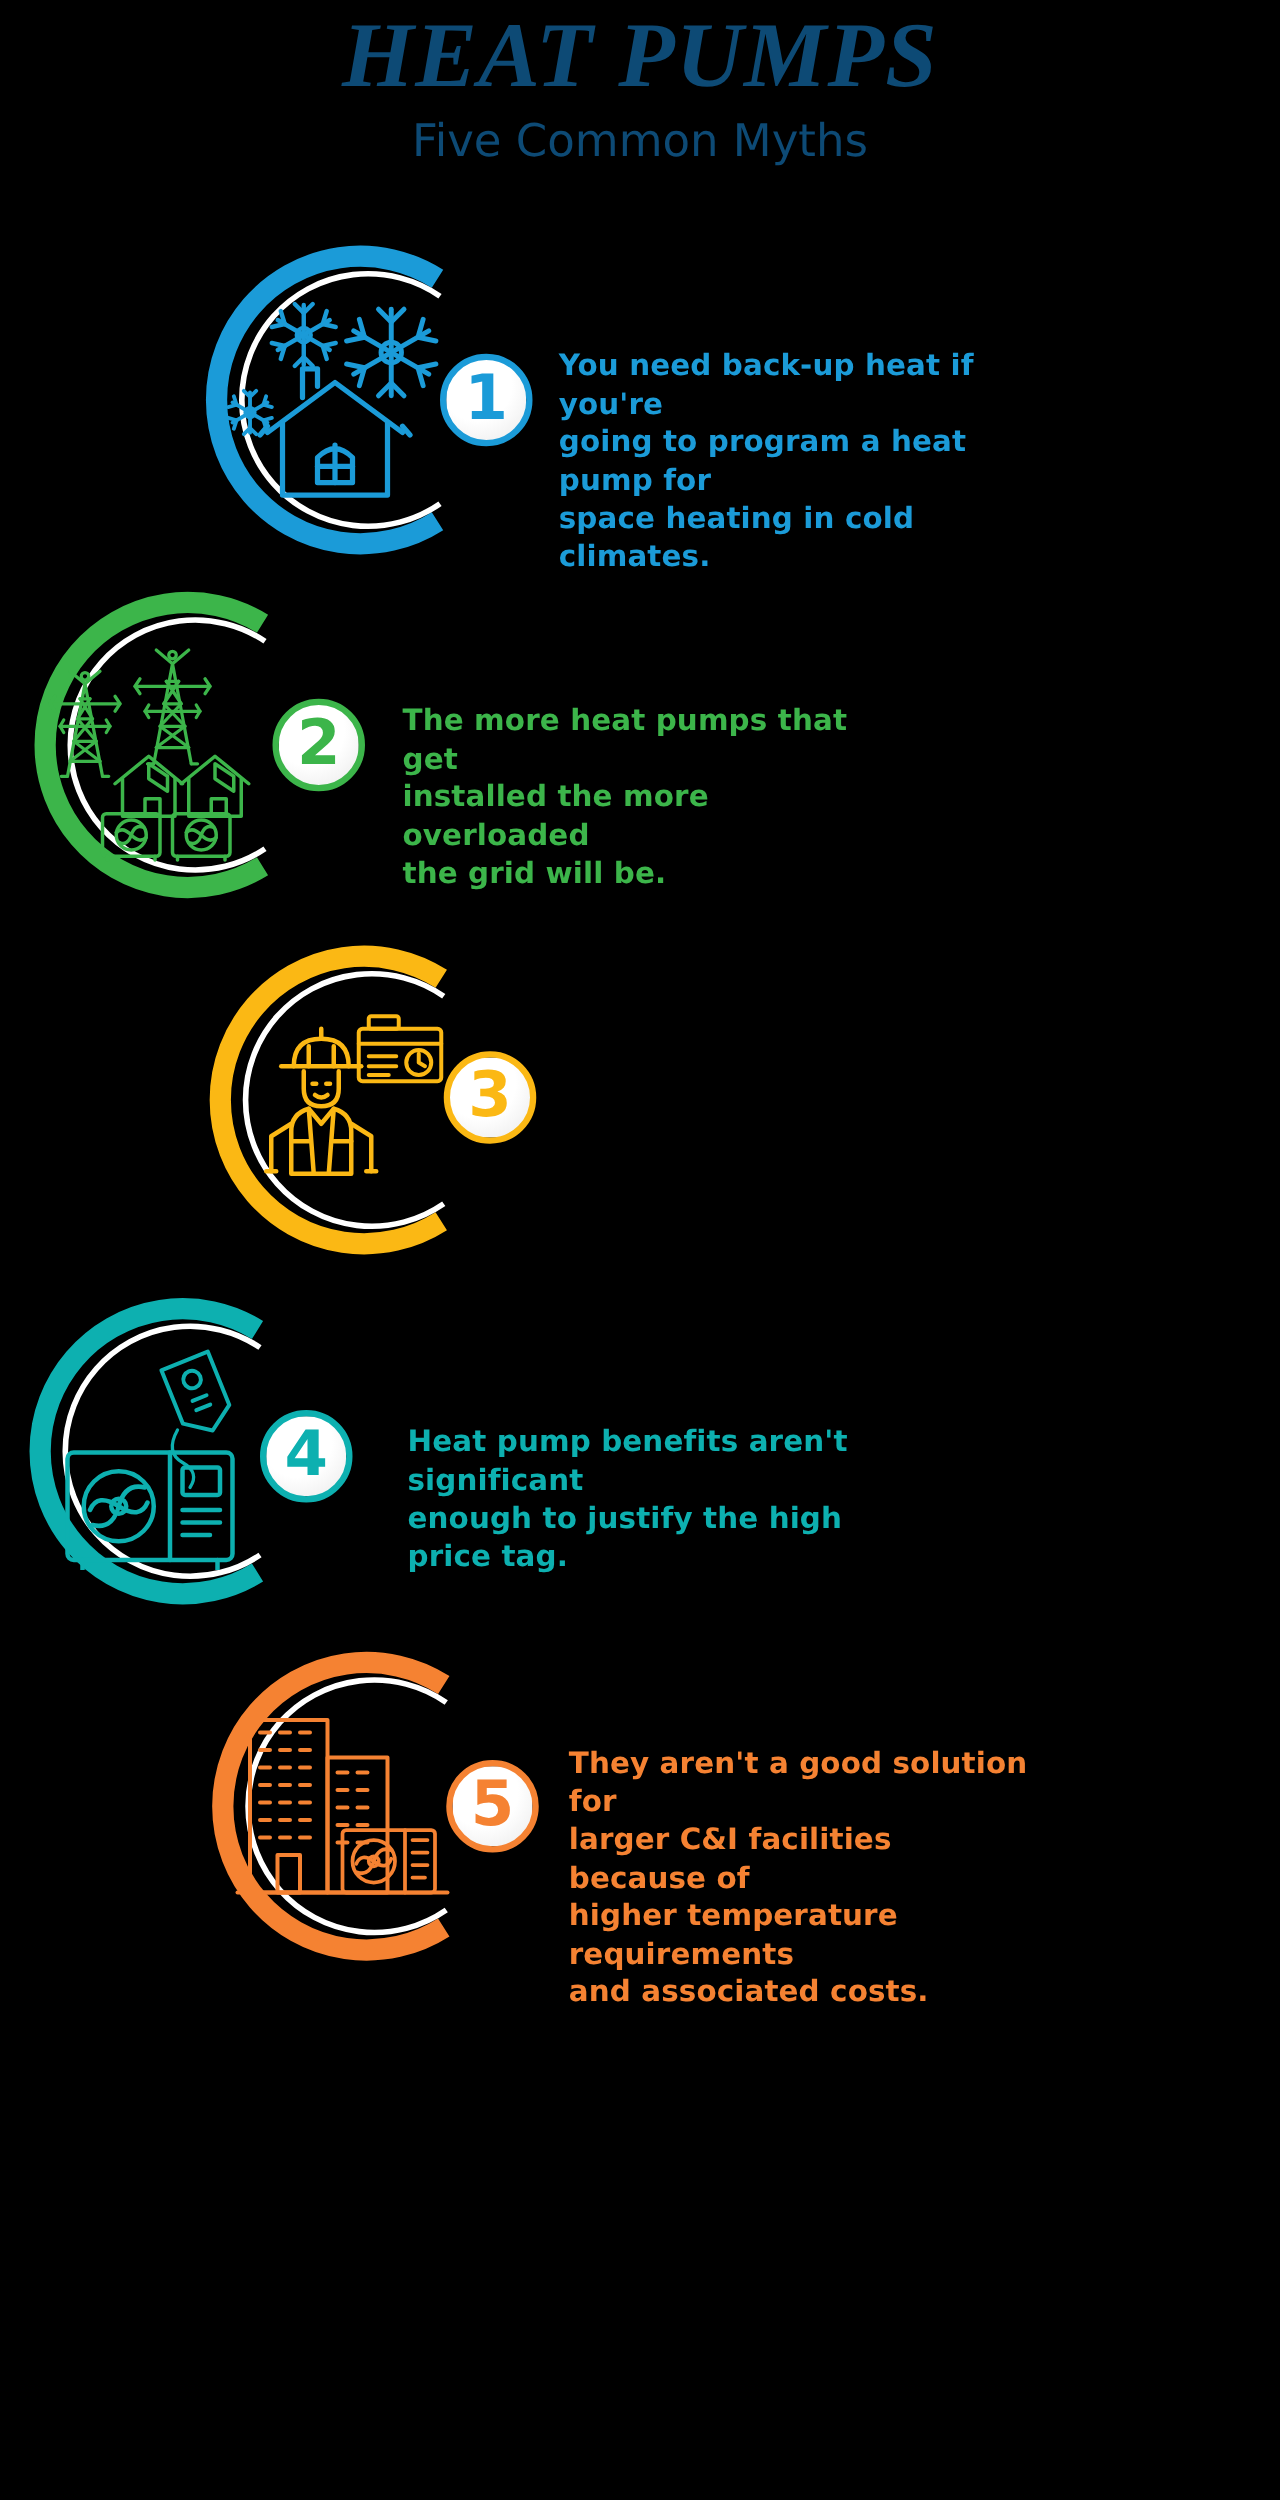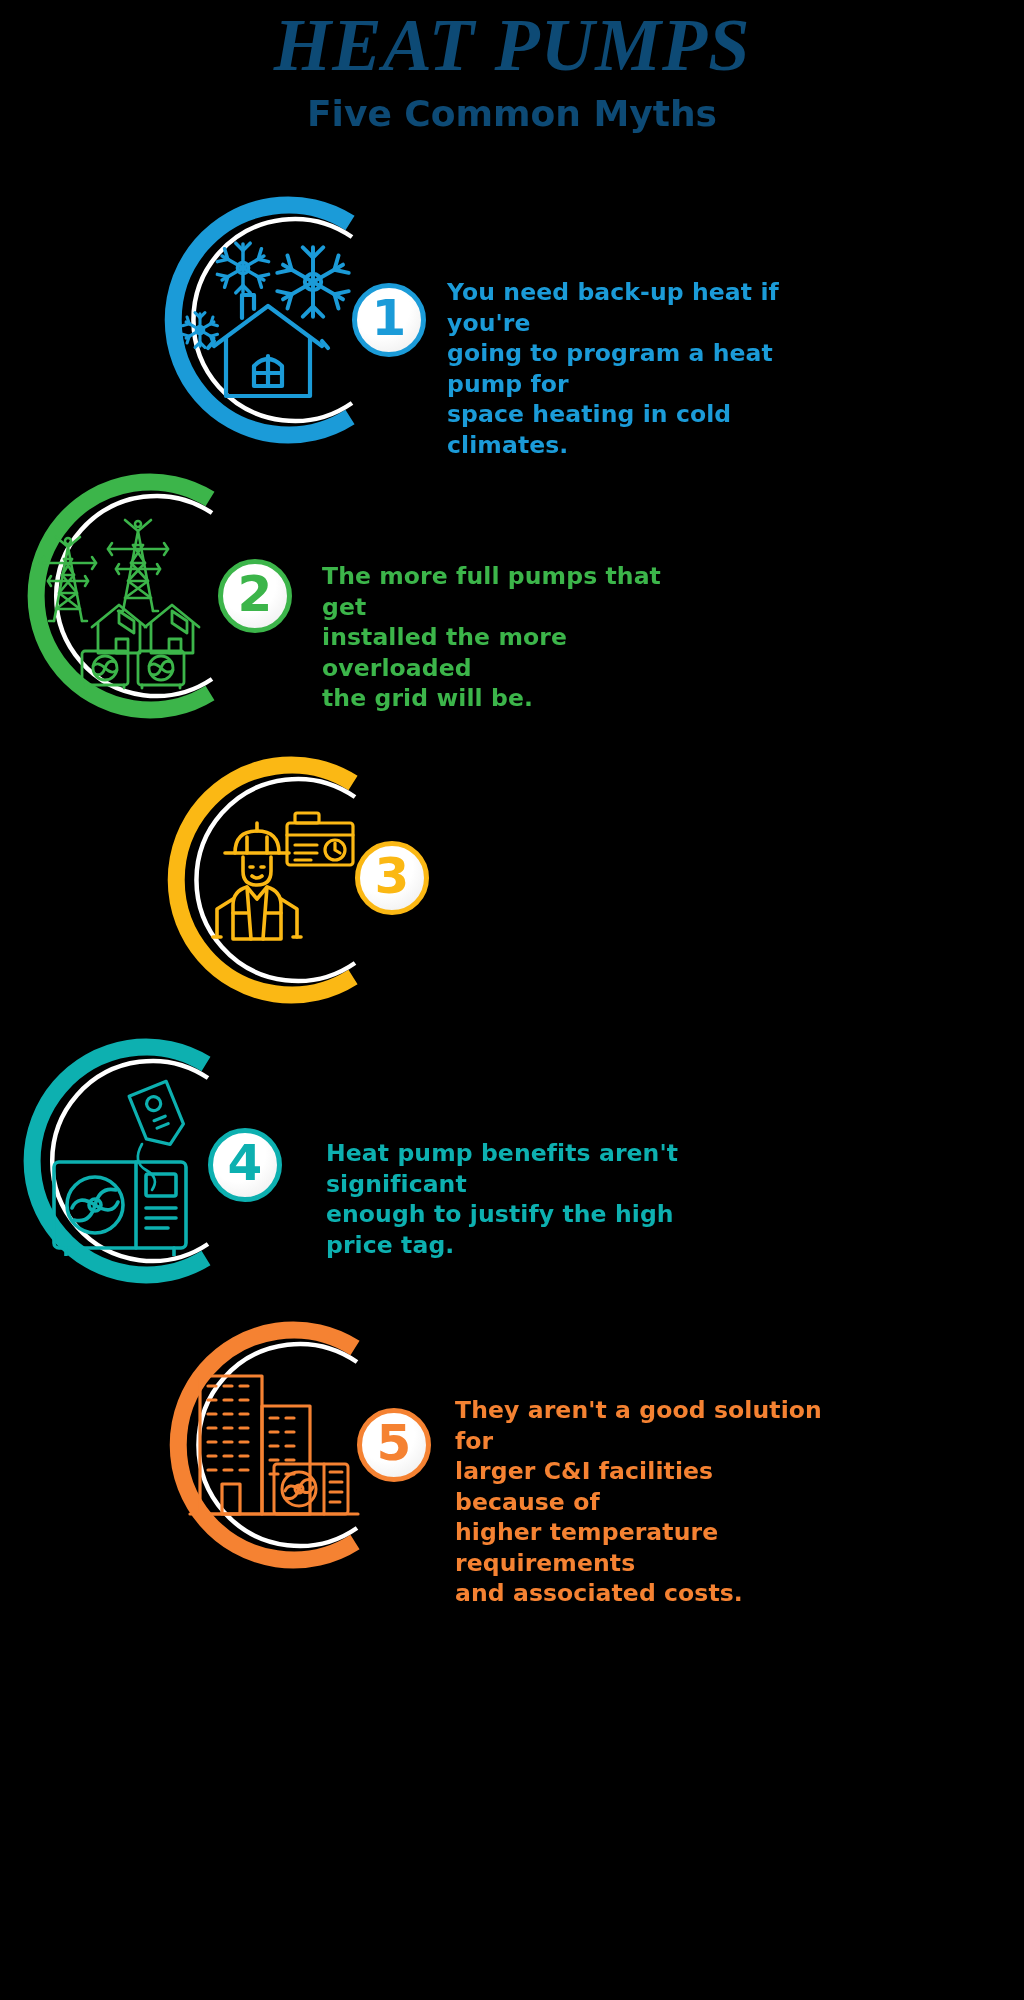--- a/index.html
+++ b/index.html
@@ -3,21 +3,21 @@
 <meta charset="utf-8">
 <style>
   html,body{margin:0;padding:0;background:#000;}
   body{width:1024px;height:2000px;position:relative;overflow:hidden;
        font-family:"DejaVu Sans","Liberation Sans",sans-serif;}
 
   
   #header{position:absolute;left:0;top:0;width:1024px;height:160px;text-align:center;}
   #title{font-size:74px;font-weight:bold;font-style:italic;letter-spacing:1px;
          line-height:1;margin-top:8px;}
-  #subtitle{font-size:36px;font-weight:bold;line-height:1;margin-top:14px;}
+  #subtitle{font-size:36px;font-weight:normal;line-height:1;margin-top:14px;}
 
   
   .myth{position:absolute;left:0;width:1024px;}
   .arcwrap{position:absolute;top:0;}
   .arcwrap svg{display:block;}
   .iconbox{position:absolute;}
   .iconbox svg{display:block;}
 
   .badge{position:absolute;width:74px;height:74px;border-radius:50%;
          background:radial-gradient(circle at 38% 32%, #ffffff 0%, #ffffff 48%, #e9e9e9 100%);
@@ -196,21 +196,21 @@
         <path d="M141 167 Q134 160 129 165 M141 167 Q148 174 153 169 M141 167 Q144 158 151 161 M141 167 Q138 176 131 173"></path>
         <path d="M122 187 L122 184 M160 187 L160 184"></path>
       </g>
     </svg>
   </div>
 
   <div class="badge" style="left:218px;top:86px;border:5px solid #3CB54A;">
     <span style="color:#3CB54A;">2</span>
   </div>
 
-  <div class="mtext" style="left:322px;top:88px;width:360px;color:#3CB54A;">The more full pumps that get
+  <div class="mtext" style="left:322px;top:88px;width:360px;color:#3CB54A;">The more heat pumps that get
 installed the more overloaded
 the grid will be.</div>
 </div>
 
 <div class="myth" id="myth-3" style="top:755px;height:260px;">
   <div class="arcwrap" style="left:148px;top:0;">
     <svg width="250" height="250" viewBox="0 0 250 250">
       <path d="M205 28 A 115 115 0 1 0 205 222" fill="none" stroke="#FBB814" stroke-width="17"></path>
       <path d="M207 42 A 101 101 0 1 0 207 208" fill="none" stroke="#ffffff" stroke-width="4.5"></path>
     </svg>

